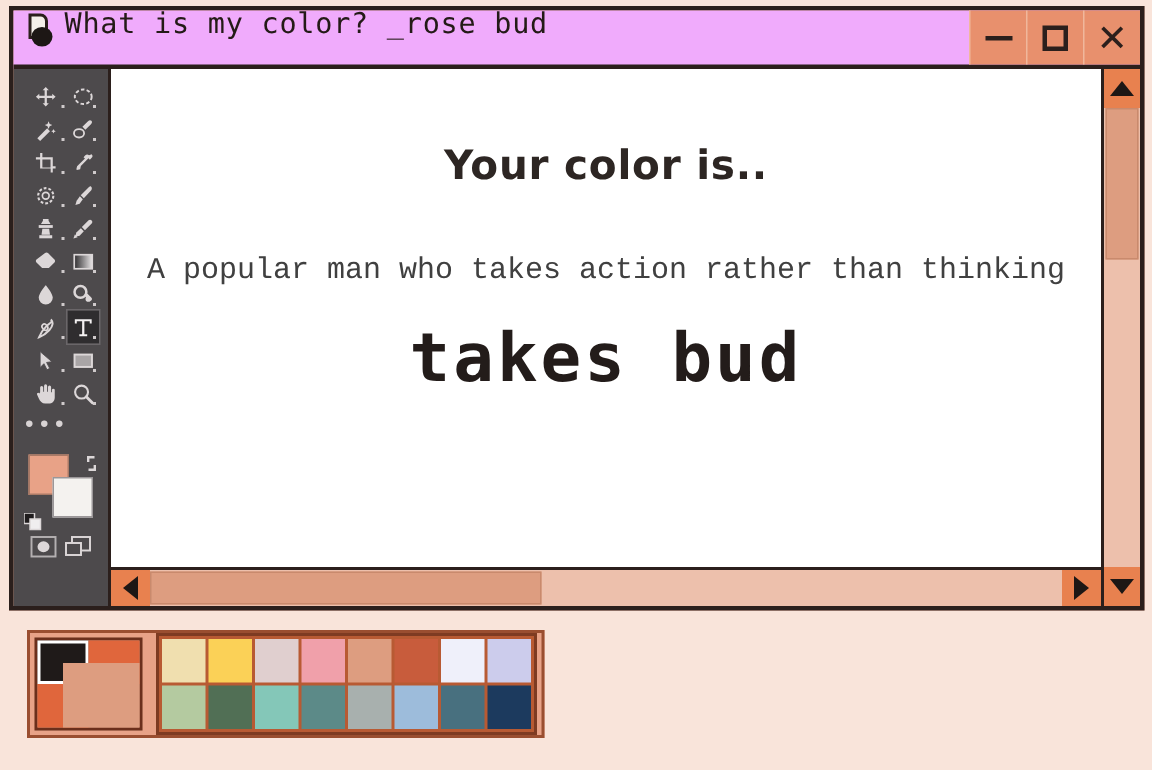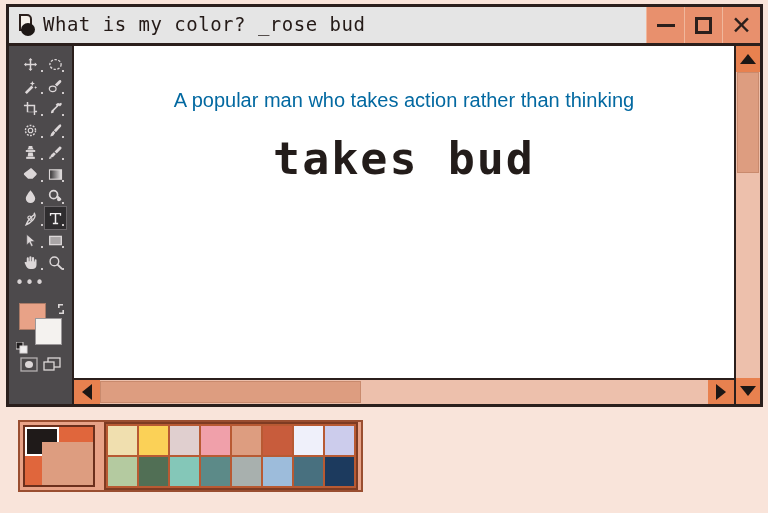--- a/index.html
+++ b/index.html
@@ -27,24 +27,24 @@
     width: 757px;
     height: 403px;
     border: 3px solid #2b1f1c;
     background: #e8a287;
   }
 
   
   #titlebar {
     position: relative;
     height: 39px;
-    background: #e5e5e5;
+    background: #f0abfc;
     border-bottom: 3px solid #2b1f1c;
     display: flex;
-    align-items: center;
+    align-items: flex-start;
   }
   #title-icon {
     width: 26px; height: 26px;
     margin-left: 6px; margin-right: 2px;
     position: relative; flex: 0 0 auto;
   }
   #title-icon .sheet {
     position: absolute; left: 4px; top: 2px;
     width: 13px; height: 17px;
     background: #f4efe9;
@@ -188,22 +188,22 @@
     margin-top: 49px;
     font-size: 27px;
     font-weight: 700;
     color: #2d2623;
     letter-spacing: 0.5px;
     font-family: "DejaVu Sans", sans-serif;
   }
   #subline {
     margin-top: 43px;
     font-size: 20px;
-    color: #0369a1;
-    font-family: Liberation Sans, sans-serif;
+    color: #404040;
+    font-family: Liberation Mono, monospace;
   }
   #colorname {
     margin-top: 20px;
     font-size: 45px;
     font-weight: 700;
     color: #231c1a;
     letter-spacing: 2px;
     font-family: "DejaVu Sans Mono", monospace;
   }
   #test-button {
@@ -529,20 +529,21 @@
             <svg width="18" height="15" viewBox="0 0 18 15">
                 <rect x="5" y="1" width="12" height="9" fill="none" stroke="#dcd7d8" stroke-width="1.3"></rect>
                 <rect x="1" y="5" width="10" height="8" fill="#4d4a4c" stroke="#dcd7d8" stroke-width="1.3"></rect>
               </svg>
           </div>
         </div>
       </div>
 
       <div id="canvas-wrap">
         <div id="canvas">
+          <div id="headline">Your color is..</div>
           <div id="subline">A popular man who takes action rather than thinking</div>
           <div id="colorname">takes bud</div>
         </div>
 
         <div id="hscroll">
           <div id="hs-left">
             <span class="tri tri-left"></span>
           </div>
           <div id="hs-track">
             <div id="hs-thumb" style="width: 43%;"></div>

